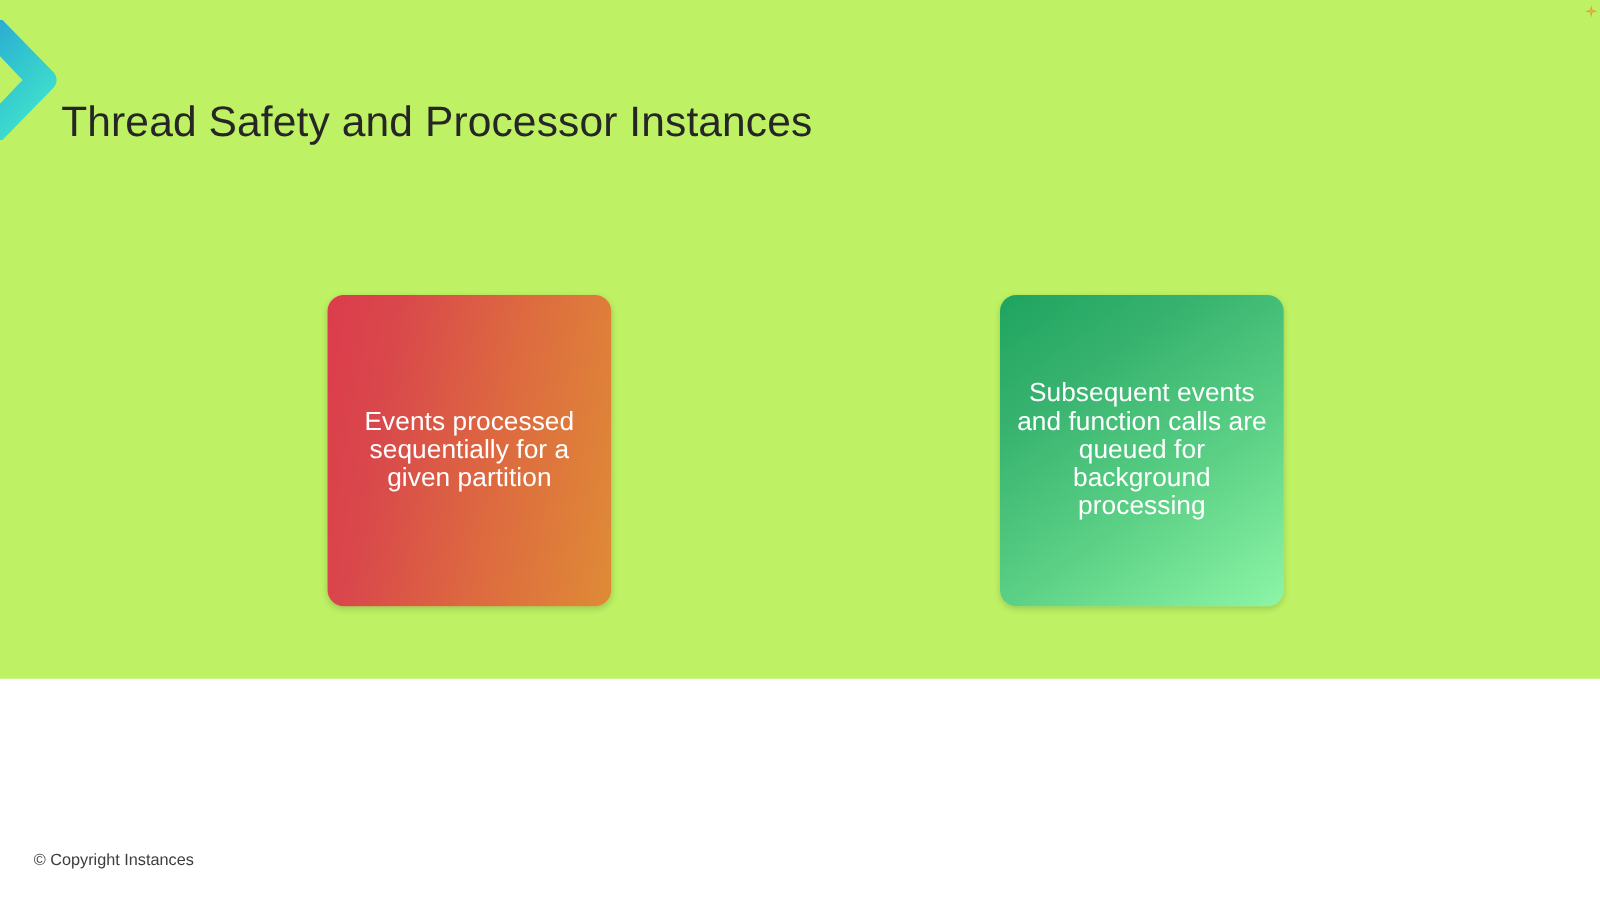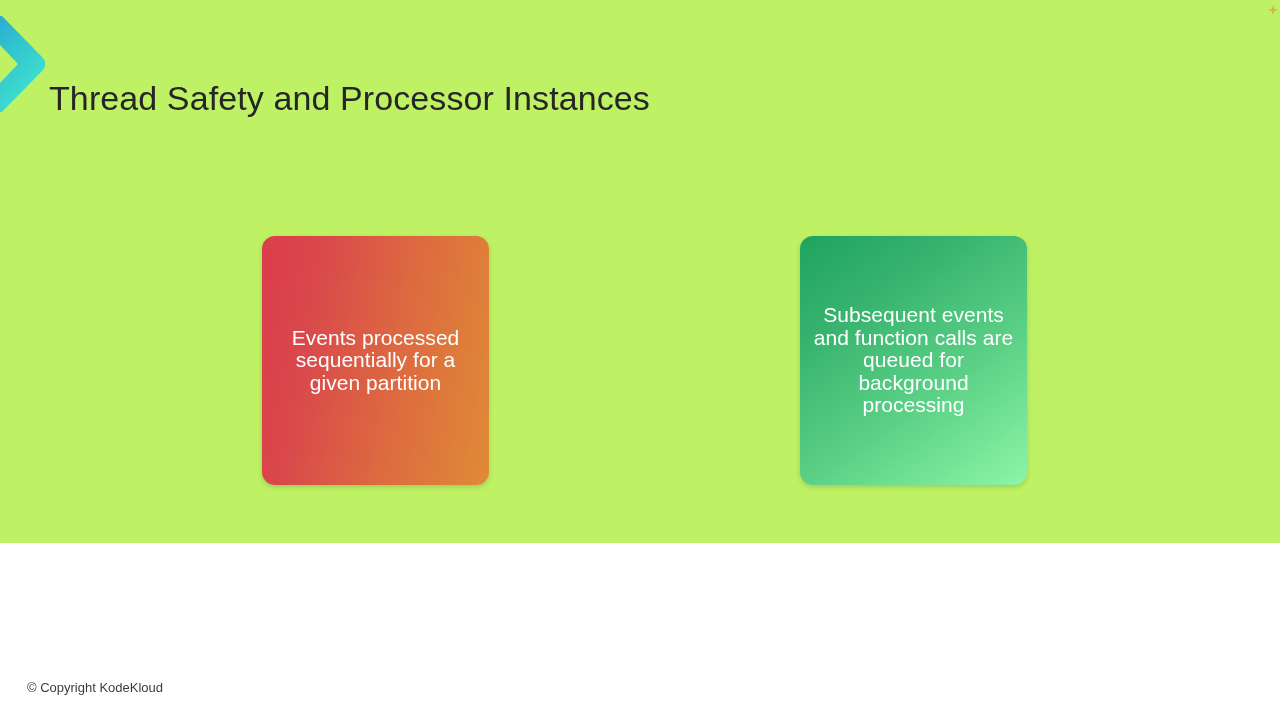--- a/index.html
+++ b/index.html
@@ -139,15 +139,15 @@
       <span class="card-text">Events processed sequentially for a given partition</span>
     </div>
 
 
     <div class="card card-3">
       <span class="card-text">Subsequent events and function calls are queued for background processing</span>
     </div>
 
   </div>
 
-  <div class="footer-copyright">© Copyright KodeKloud</div>
+  <div class="footer-copyright">© Copyright Instances</div>
 
 </div>
 
 </body></html>

